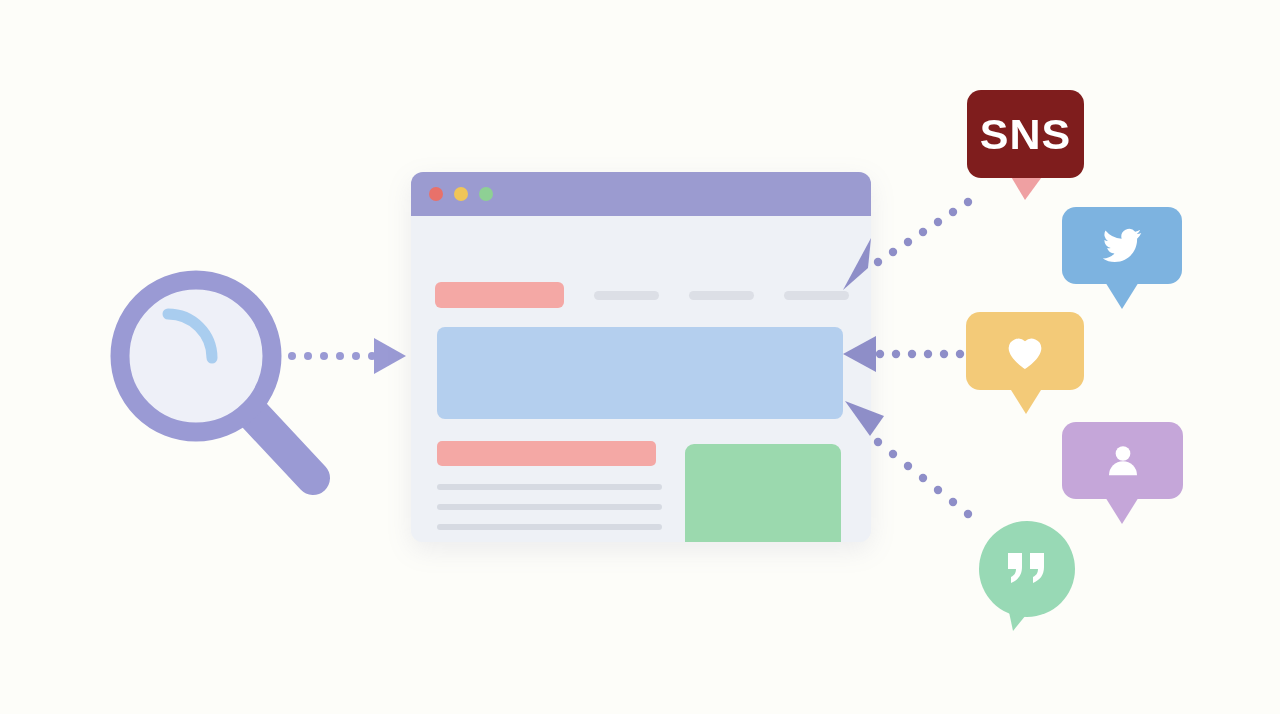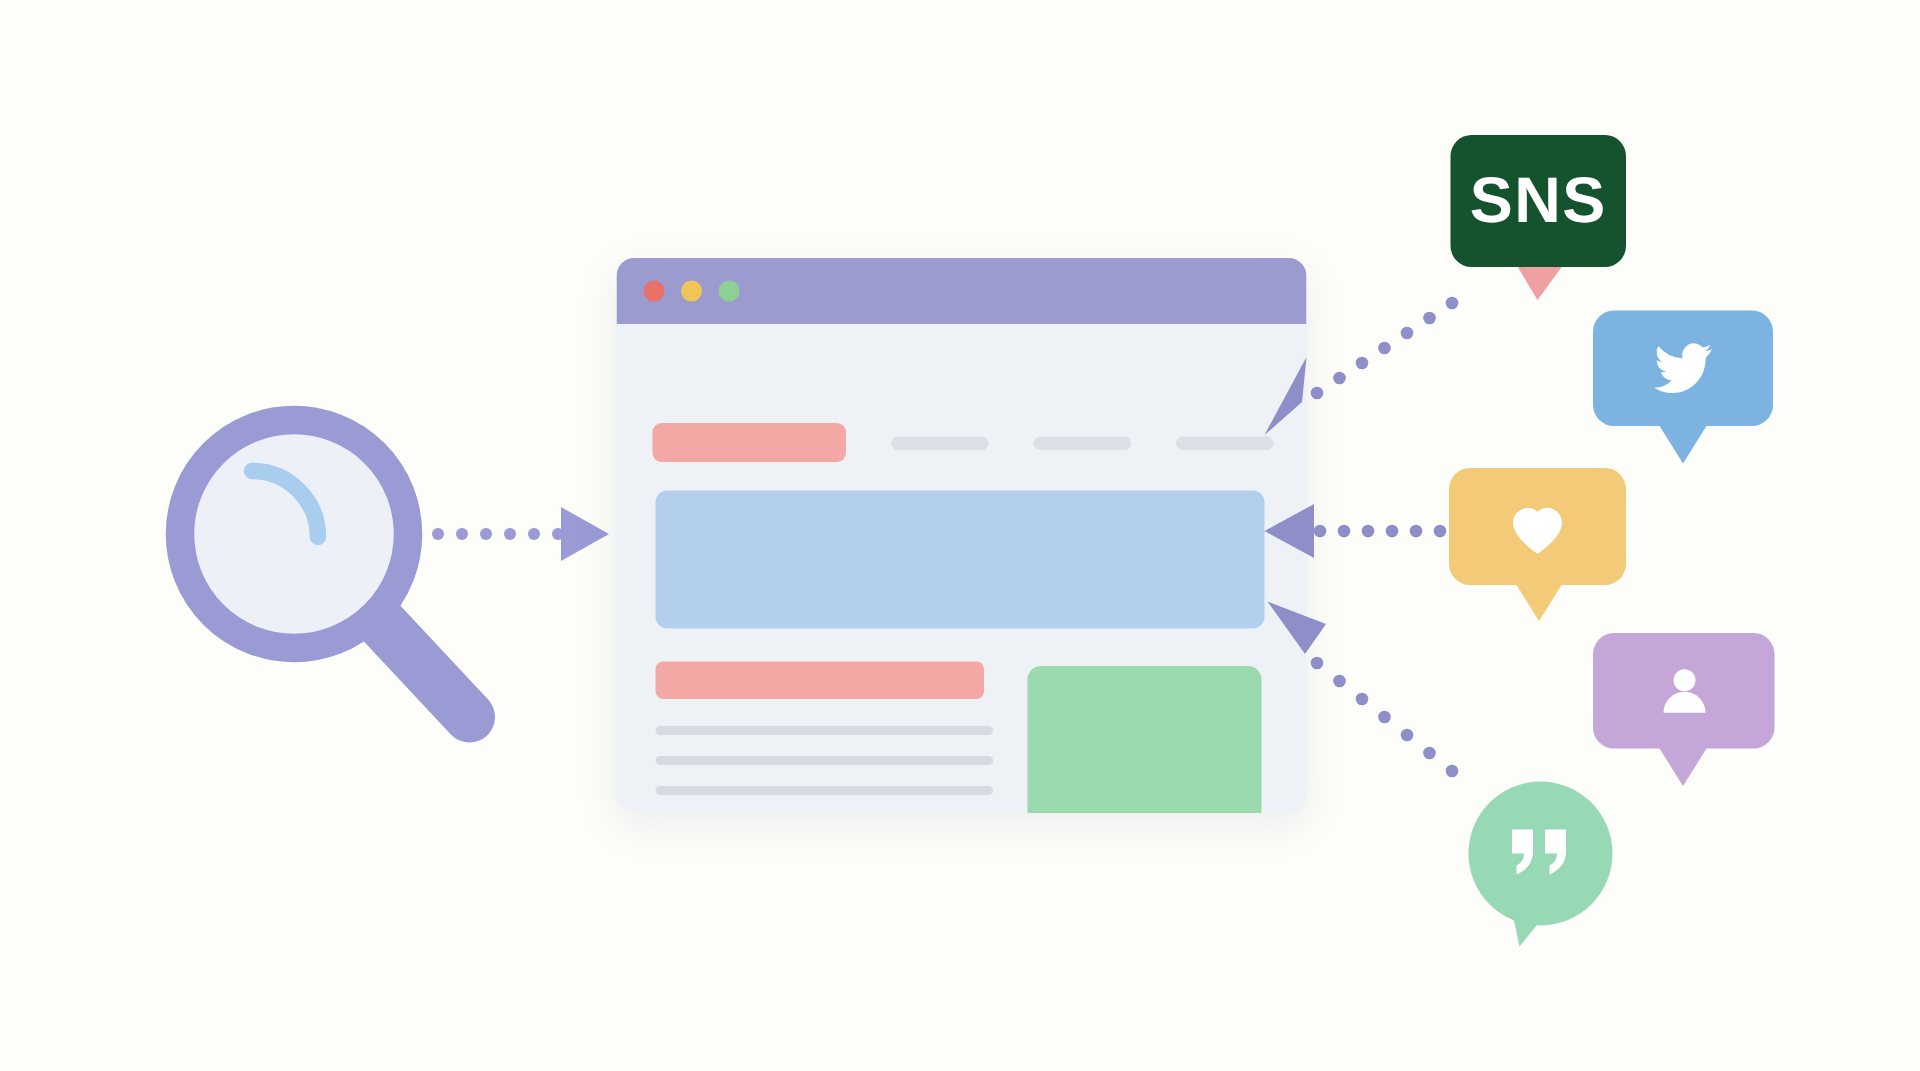--- a/index.html
+++ b/index.html
@@ -140,21 +140,21 @@
     justify-content: center;
   }
   .bubble-label {
     color: #ffffff;
     font-weight: bold;
     letter-spacing: 1px;
     font-family: "Liberation Sans", sans-serif;
   }
 
   #bubble-sns   { left: 967px; top: 90px;  width: 117px; height: 88px; }
-  #bubble-sns .bubble-body { background: #14532d; }
+  #bubble-sns .bubble-body { background: #7f1d1d; }
   #bubble-sns .bubble-label { font-size: 43px; }
 
   #bubble-twitter { left: 1062px; top: 207px; width: 120px; height: 77px; }
   #bubble-twitter .bubble-body { background: #7db3e0; }
 
   #bubble-heart { left: 966px; top: 312px; width: 118px; height: 78px; }
   #bubble-heart .bubble-body { background: #f3ca78; }
 
   #bubble-user { left: 1062px; top: 422px; width: 121px; height: 77px; }
   #bubble-user .bubble-body { background: #c5a6d9; }

